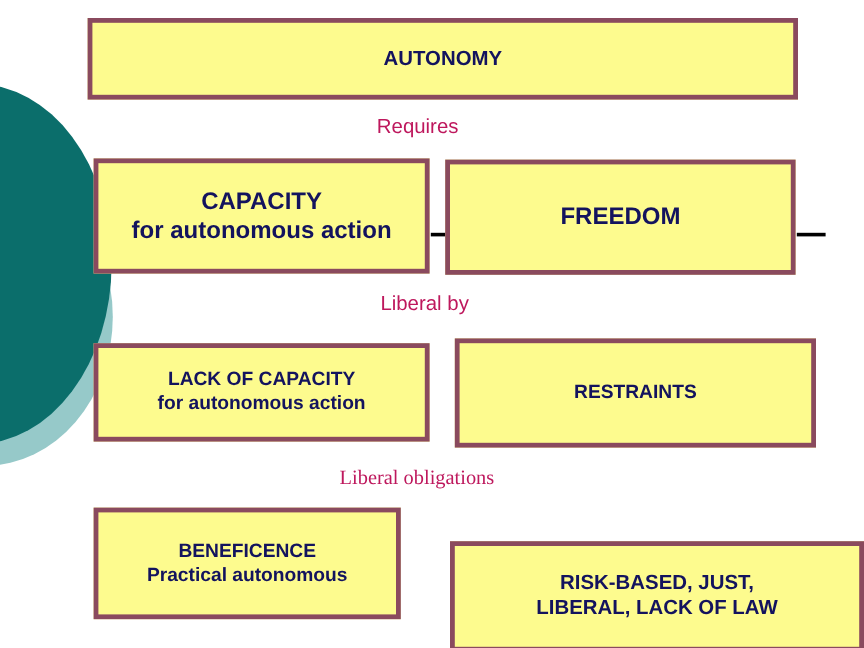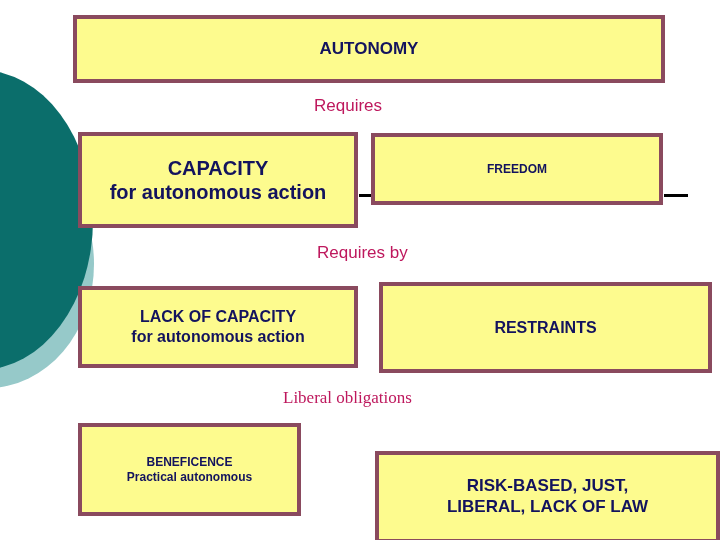--- a/index.html
+++ b/index.html
@@ -68,24 +68,24 @@
     position: absolute;
     color: #be185d;
     font-size: 17px;
     font-weight: normal;
     white-space: nowrap;
   }
 
   
   #node-autonomy      { left: 73px;  top: 15px;  width: 592px; height: 68px;  font-size: 17px; }
   #node-capacity      { left: 78px;  top: 132px; width: 280px; height: 96px;  font-size: 20px; }
-  #node-freedom       { left: 371px; top: 133px; width: 292px; height: 72px;  font-size: 12px; }
+  #node-freedom       { left: 371px; top: 133px; width: 292px; height: 96px;  font-size: 20px; }
   #node-lack-capacity { left: 78px;  top: 286px; width: 280px; height: 82px;  font-size: 16px; }
-  #node-restraints    { left: 379px; top: 282px; width: 333px; height: 91px;  font-size: 16px; }
-  #node-beneficence   { left: 78px;  top: 423px; width: 223px; height: 93px;  font-size: 12px; }
+  #node-restraints    { left: 379px; top: 282px; width: 301px; height: 91px;  font-size: 16px; }
+  #node-beneficence   { left: 78px;  top: 423px; width: 256px; height: 93px;  font-size: 16px; }
   #node-risk-based    { left: 375px; top: 451px; width: 345px; height: 92px;  font-size: 17px; }
 
   
   #caption-requires   { left: 314px; top: 96px; }
   #caption-reduced-by { left: 317px; top: 243px; }
   #caption-liberal    { left: 283px; top: 388px; font-family: Liberation Serif, serif; }
 
   
   #connector-mid-left  { left: 359px; top: 194px; width: 13px; }
   #connector-mid-right { left: 664px; top: 194px; width: 24px; }
@@ -110,21 +110,21 @@
   </div>
 
   <div class="connector" id="connector-mid-left"></div>
 
   <div class="node" id="node-freedom">
     <span class="line">FREEDOM</span>
   </div>
 
   <div class="connector" id="connector-mid-right"></div>
 
-  <div class="caption" id="caption-reduced-by">Requires by</div>
+  <div class="caption" id="caption-reduced-by">Liberal by</div>
 
   <div class="node" id="node-lack-capacity">
     <span class="line">LACK OF CAPACITY</span>
     <span class="line">for autonomous action</span>
   </div>
 
   <div class="node" id="node-restraints">
     <span class="line">RESTRAINTS</span>
   </div>
 

